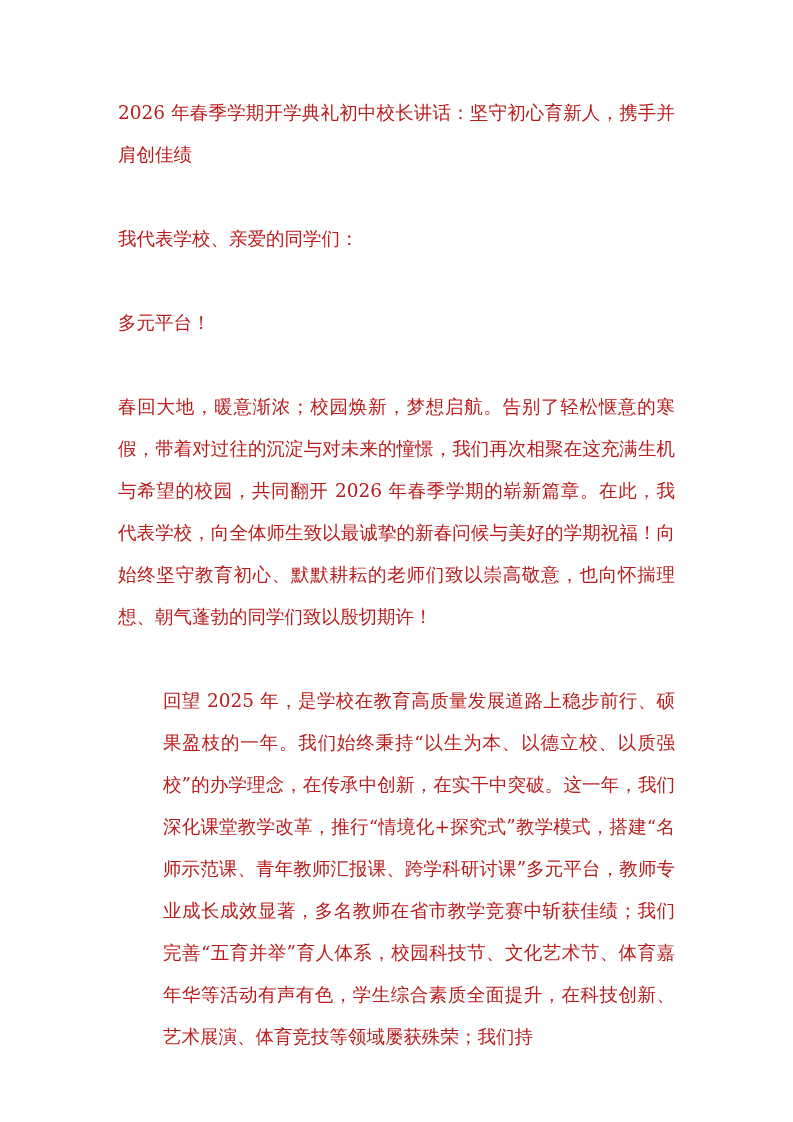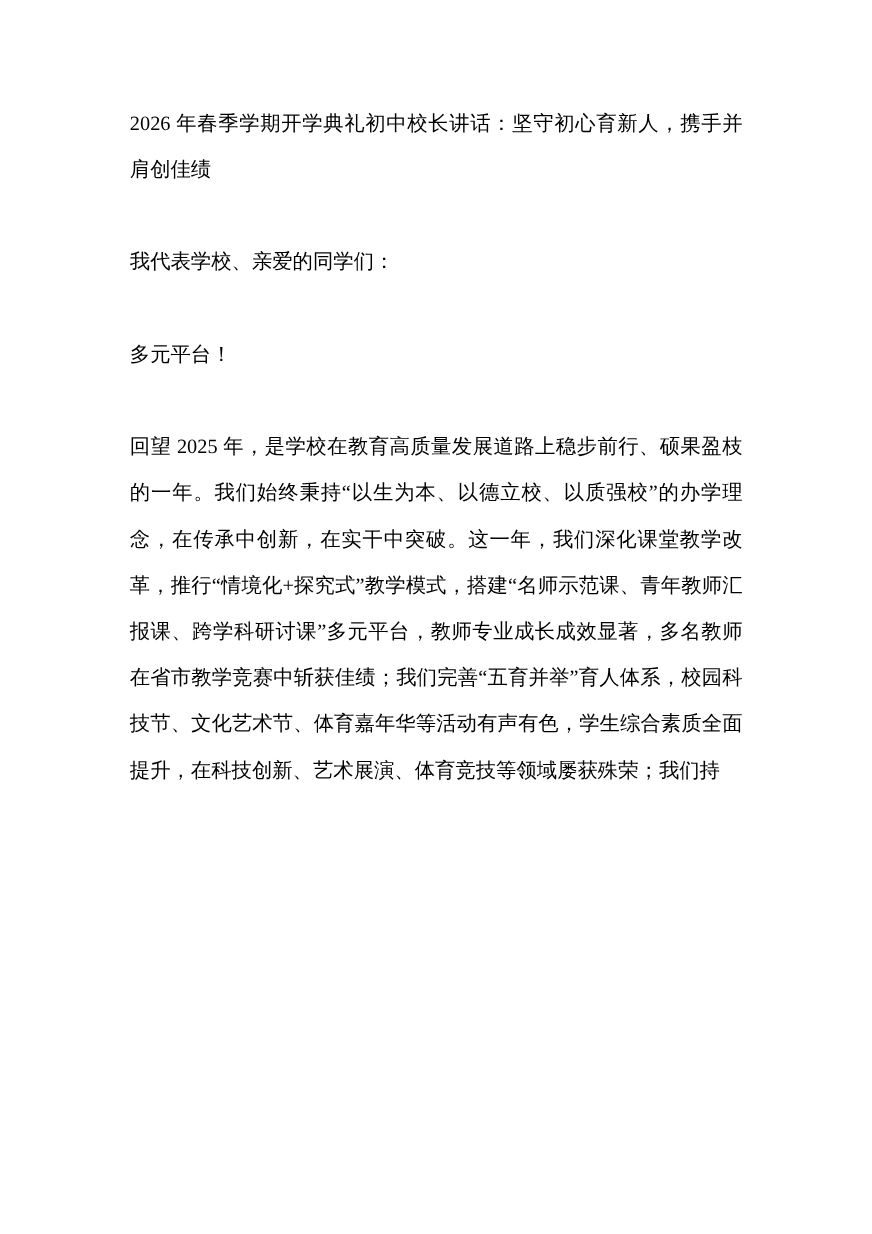--- a/index.html
+++ b/index.html
@@ -22,23 +22,25 @@
     line-height: 42px;
     color: #333333;
     text-align: justify;
     word-break: break-all;
   }
   .block {
     margin: 0 0 42px 0;
   }
   .block:last-child {
     margin-bottom: 0;
+    margin-left: 45px;
   }
 </style>
 </head>
 <body style="background: rgb(255, 255, 255);">
 
-<div class="page" style="color: #000000; font-family: Liberation Serif, serif;">
+<div class="page" style="color: #b91c1c;">
   <p class="block">2026 年春季学期开学典礼初中校长讲话：坚守初心育新人，携手并肩创佳绩</p>
   <p class="block">我代表学校、亲爱的同学们：</p>
   <p class="block">多元平台！</p>
+  <p class="block">春回大地，暖意渐浓；校园焕新，梦想启航。告别了轻松惬意的寒假，带着对过往的沉淀与对未来的憧憬，我们再次相聚在这充满生机与希望的校园，共同翻开 2026 年春季学期的崭新篇章。在此，我代表学校，向全体师生致以最诚挚的新春问候与美好的学期祝福！向始终坚守教育初心、默默耕耘的老师们致以崇高敬意，也向怀揣理想、朝气蓬勃的同学们致以殷切期许！</p>
   <p class="block">回望 2025 年，是学校在教育高质量发展道路上稳步前行、硕果盈枝的一年。我们始终秉持“以生为本、以德立校、以质强校”的办学理念，在传承中创新，在实干中突破。这一年，我们深化课堂教学改革，推行“情境化+探究式”教学模式，搭建“名师示范课、青年教师汇报课、跨学科研讨课”多元平台，教师专业成长成效显著，多名教师在省市教学竞赛中斩获佳绩；我们完善“五育并举”育人体系，校园科技节、文化艺术节、体育嘉年华等活动有声有色，学生综合素质全面提升，在科技创新、艺术展演、体育竞技等领域屡获殊荣；我们持</p>
 </div>
 
 </body></html>

